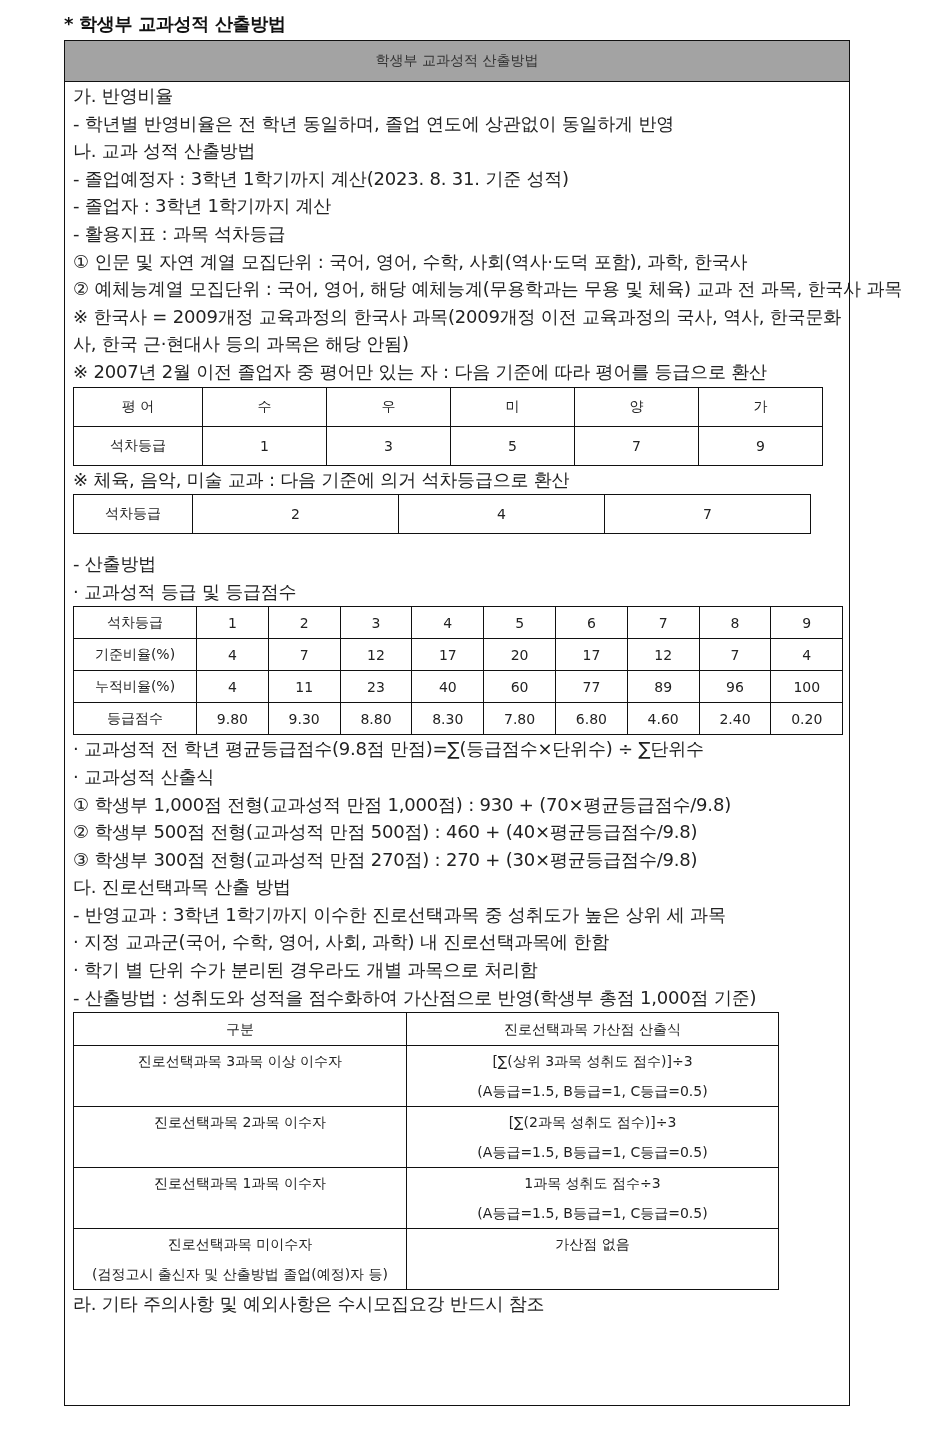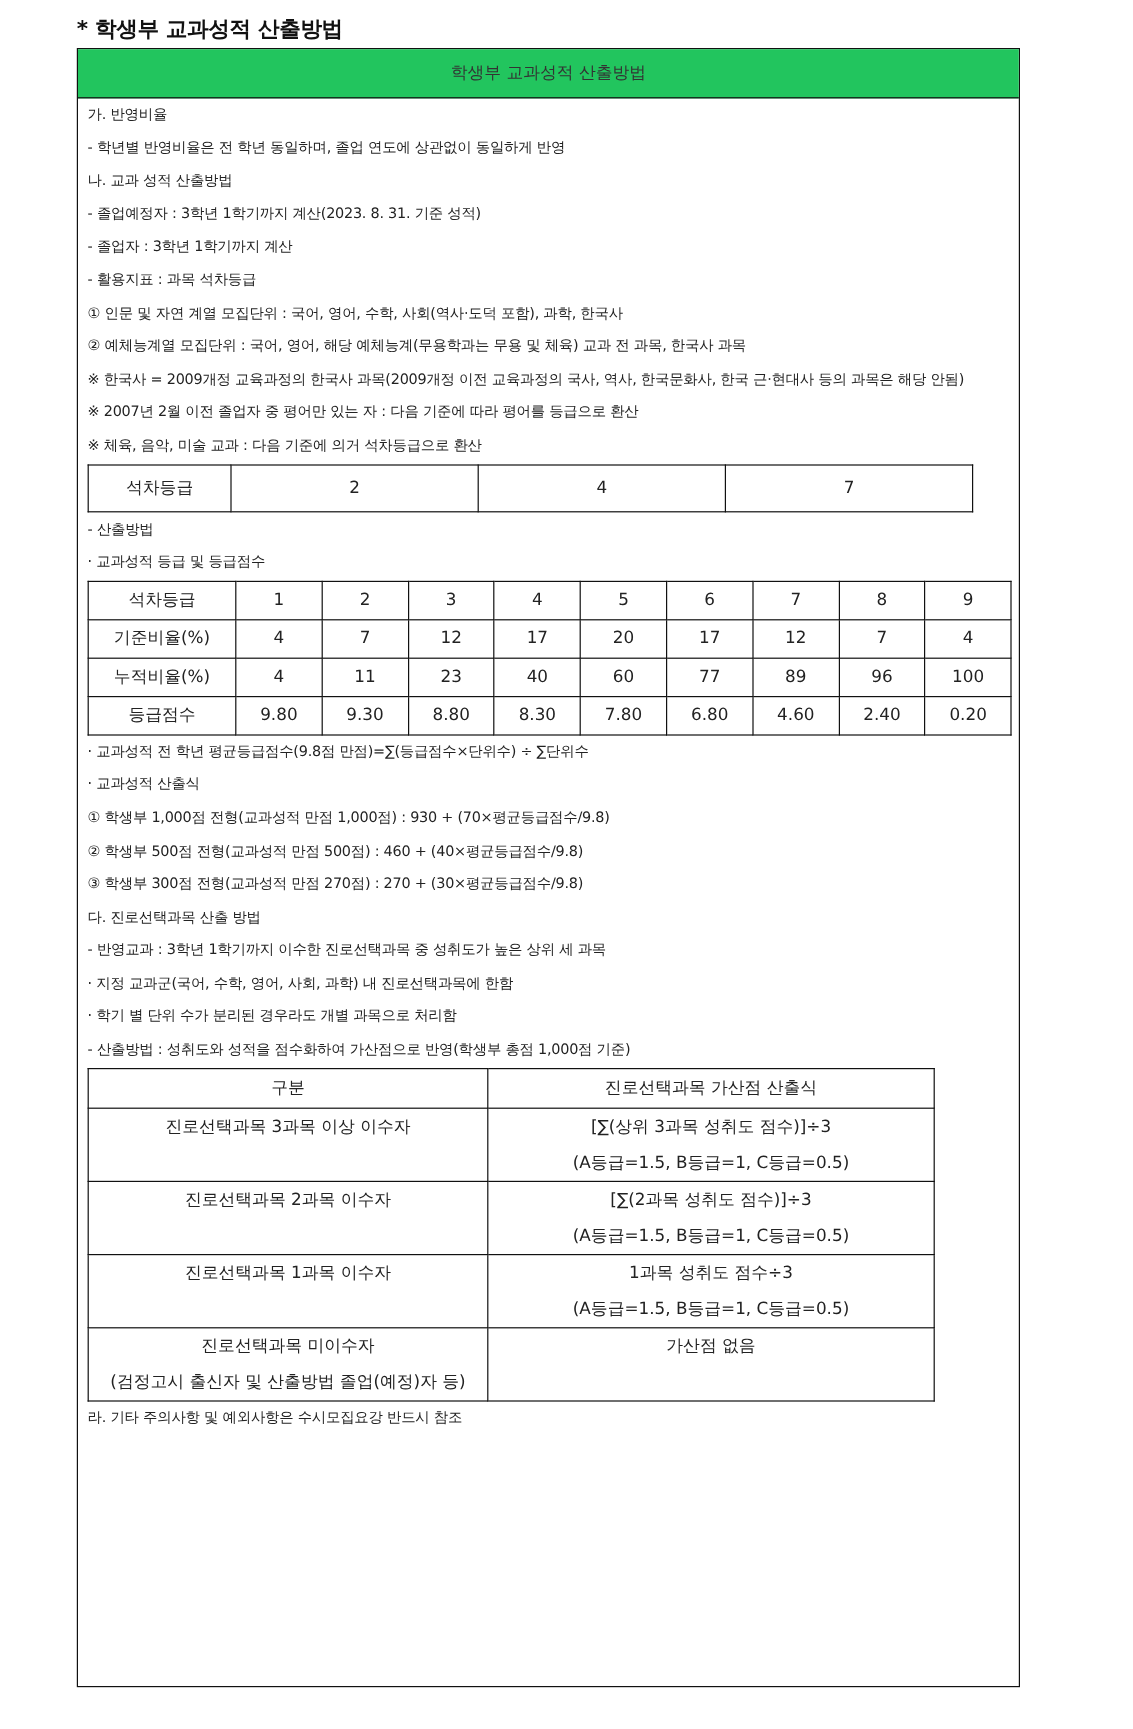--- a/index.html
+++ b/index.html
@@ -12,28 +12,28 @@
     position: absolute; left: 64px; top: 12px;
     font-size: 18px; font-weight: bold; color: #111;
     letter-spacing: -0.3px;
   }
   .outer-box {
     position: absolute; left: 64px; top: 40px;
     width: 786px; height: 1366px;
     border: 1.5px solid #111; box-sizing: border-box;
   }
   .box-header {
-    height: 41px; background: #22c55e;
+    height: 41px; background: #a3a3a3;
     border-bottom: 1.5px solid #111; box-sizing: border-box;
     display: flex; align-items: center; justify-content: center;
     font-size: 14px; color: #333;
   }
   .content { position: relative; padding: 0 8px; }
   .line {
-    font-size: 12px; line-height: 27.6px; height: 27.6px;
+    font-size: 18px; line-height: 27.6px; height: 27.6px;
     white-space: nowrap; color: #222; letter-spacing: -0.2px;
   }
   .line.wrap { white-space: normal; height: auto; }
   table.grid {
     border-collapse: collapse; font-size: 14px; color: #222;
     table-layout: fixed;
   }
   table.grid td {
     border: 1.5px solid #111; text-align: center; padding: 0;
   }
@@ -64,41 +64,69 @@
 
     <div class="line">나. 교과 성적 산출방법</div>
     <div class="line">- 졸업예정자 : 3학년 1학기까지 계산(2023. 8. 31. 기준 성적)</div>
     <div class="line">- 졸업자 : 3학년 1학기까지 계산</div>
     <div class="line">- 활용지표 : 과목 석차등급</div>
     <div class="line">① 인문 및 자연 계열 모집단위 : 국어, 영어, 수학, 사회(역사·도덕 포함), 과학, 한국사</div>
     <div class="line">② 예체능계열 모집단위 : 국어, 영어, 해당 예체능계(무용학과는 무용 및 체육) 교과 전 과목, 한국사 과목</div>
     <div class="line wrap">※ 한국사 = 2009개정 교육과정의 한국사 과목(2009개정 이전 교육과정의 국사, 역사, 한국문화사, 한국 근·현대사 등의 과목은 해당 안됨)</div>
     <div class="line">※ 2007년 2월 이전 졸업자 중 평어만 있는 자 : 다음 기준에 따라 평어를 등급으로 환산</div>
 
+    <table class="grid t-eval">
+      <colgroup>
+          <col style="width:129px">
+          <col style="width:124px">
+          <col style="width:124px">
+          <col style="width:124px">
+          <col style="width:124px">
+          <col style="width:124px">
+        </colgroup>
+      <tbody>
+          <tr>
+        <td>평 어</td>
+        <td>수</td>
+        <td>우</td>
+        <td>미</td>
+        <td>양</td>
+        <td>가</td>
+      </tr>
+      <tr>
+        <td>석차등급</td>
+        <td>1</td>
+        <td>3</td>
+        <td>5</td>
+        <td>7</td>
+        <td>9</td>
+      </tr>
+    </tbody>
+      </table>
 
     <div class="line">※ 체육, 음악, 미술 교과 : 다음 기준에 의거 석차등급으로 환산</div>
 
     <table class="grid t-arts">
       <colgroup>
           <col style="width:119px">
           <col style="width:206px">
           <col style="width:206px">
           <col style="width:206px">
         </colgroup>
       <tbody>
       <tr>
         <td>석차등급</td>
         <td>2</td>
         <td>4</td>
         <td>7</td>
       </tr>
     </tbody>
       </table>
 
-    <div class="line" style="margin-top:1px">- 산출방법</div>
+    <div class="line" style="margin-top:16px">- 산출방법</div>
     <div class="line">· 교과성적 등급 및 등급점수</div>
 
     <table class="grid t-grade">
       <colgroup>
         <col style="width:123px">
           <col style="width:71.8px">
           <col style="width:71.8px">
           <col style="width:71.8px">
           <col style="width:71.8px">
           <col style="width:71.8px">

